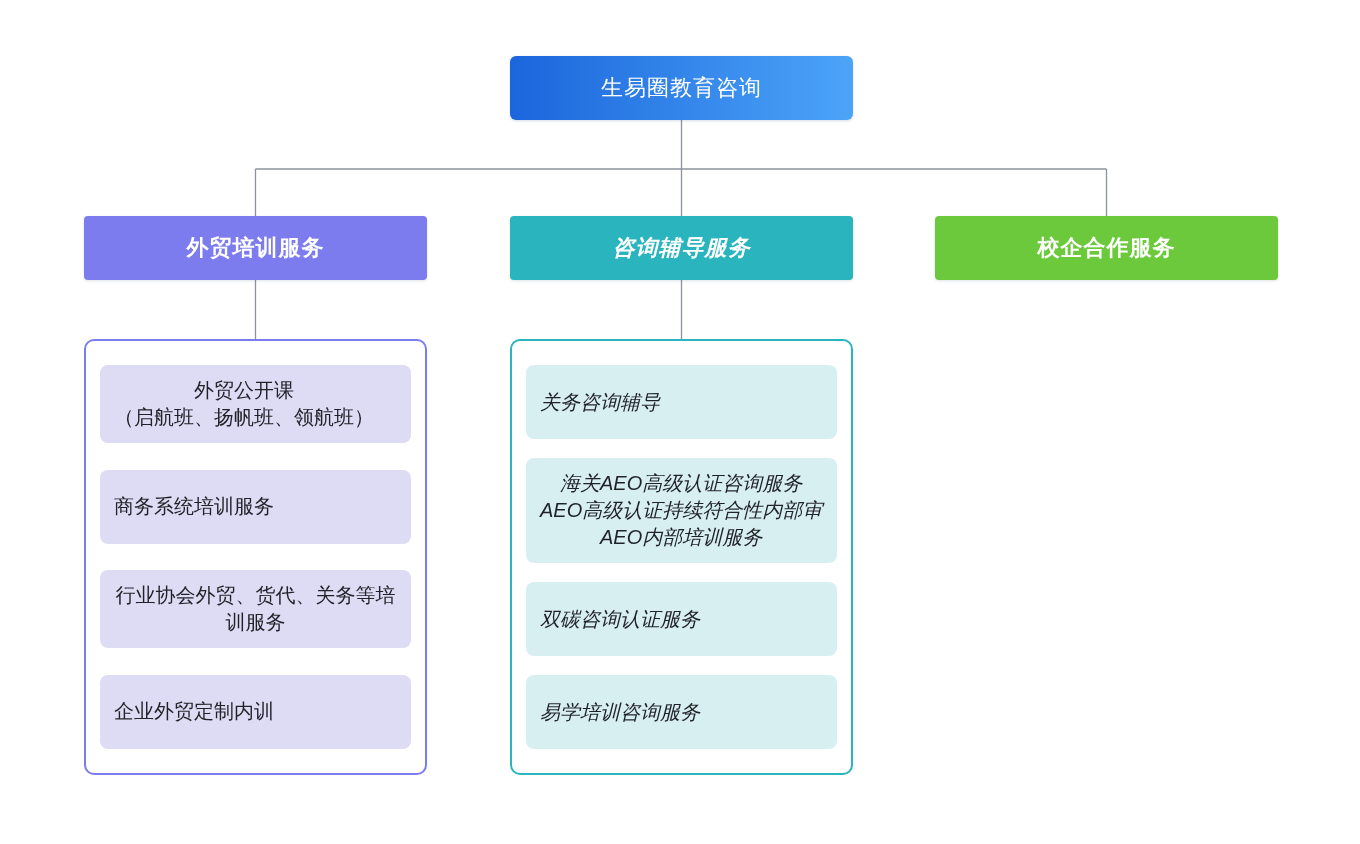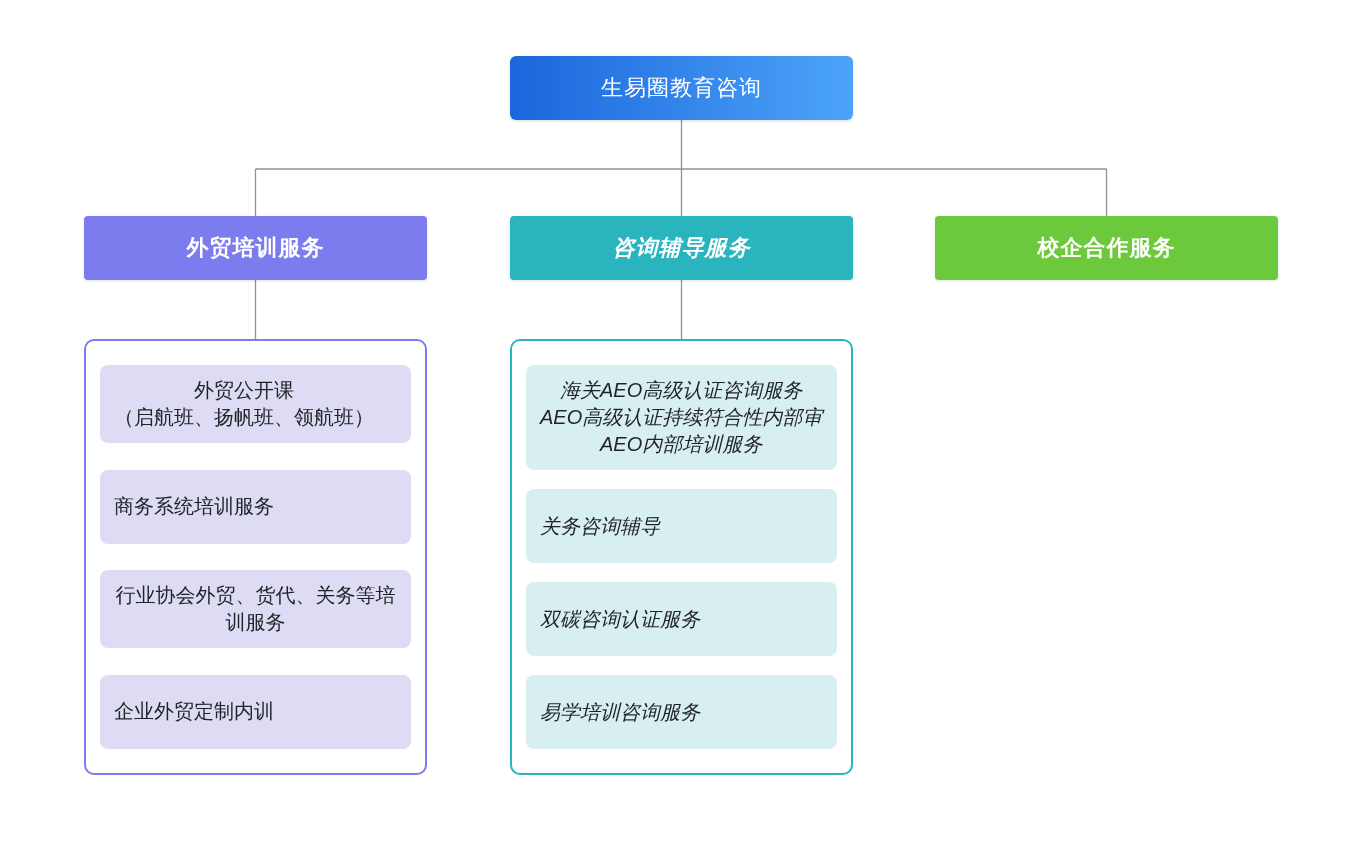--- a/index.html
+++ b/index.html
@@ -119,26 +119,26 @@
       </div>
     </div>
   </section>
 
   <section class="column col-1" style="--accent: #29B4BE; --fill: #D8EFF2;">
     <div class="branch-header">
       <span>咨询辅导服务</span>
     </div>
     <div class="branch-panel">
       <div class="service-item">
+        <span>关务咨询辅导</span>
+      </div>
+      <div class="service-item">
         <span>海关AEO高级认证咨询服务
 AEO高级认证持续符合性内部审
 AEO内部培训服务</span>
-      </div>
-      <div class="service-item">
-        <span>关务咨询辅导</span>
       </div>
       <div class="service-item">
         <span>双碳咨询认证服务</span>
       </div>
       <div class="service-item">
         <span>易学培训咨询服务</span>
       </div>
     </div>
   </section>
 

